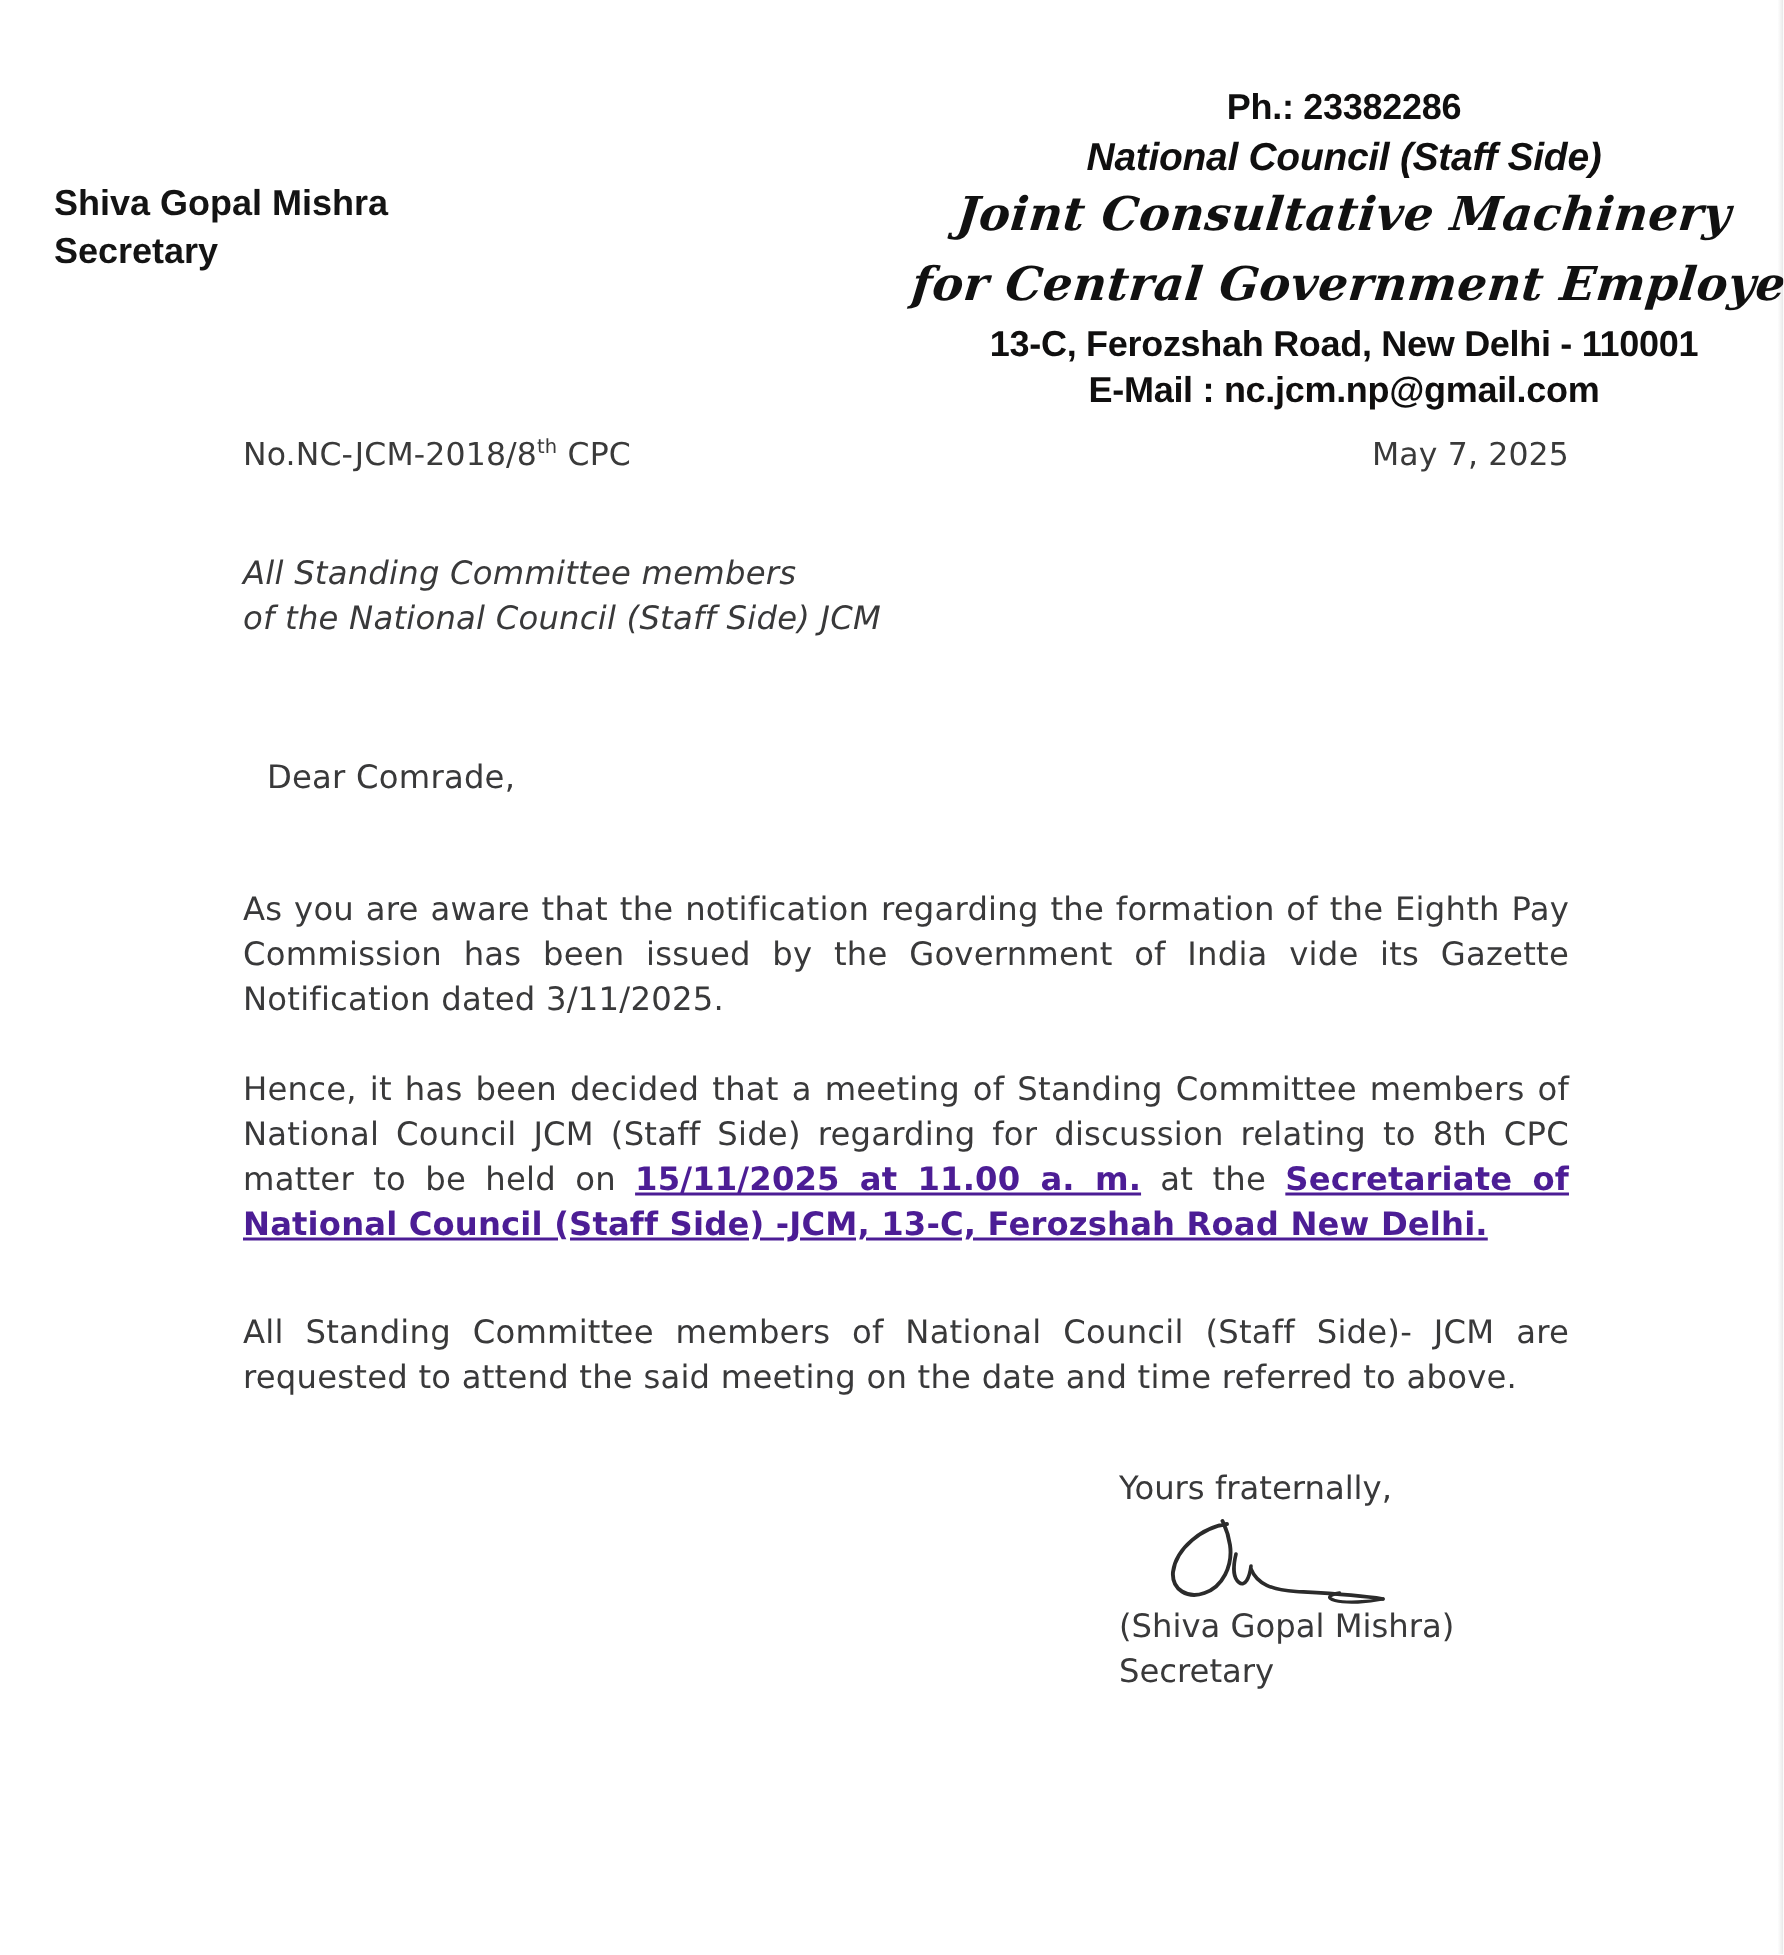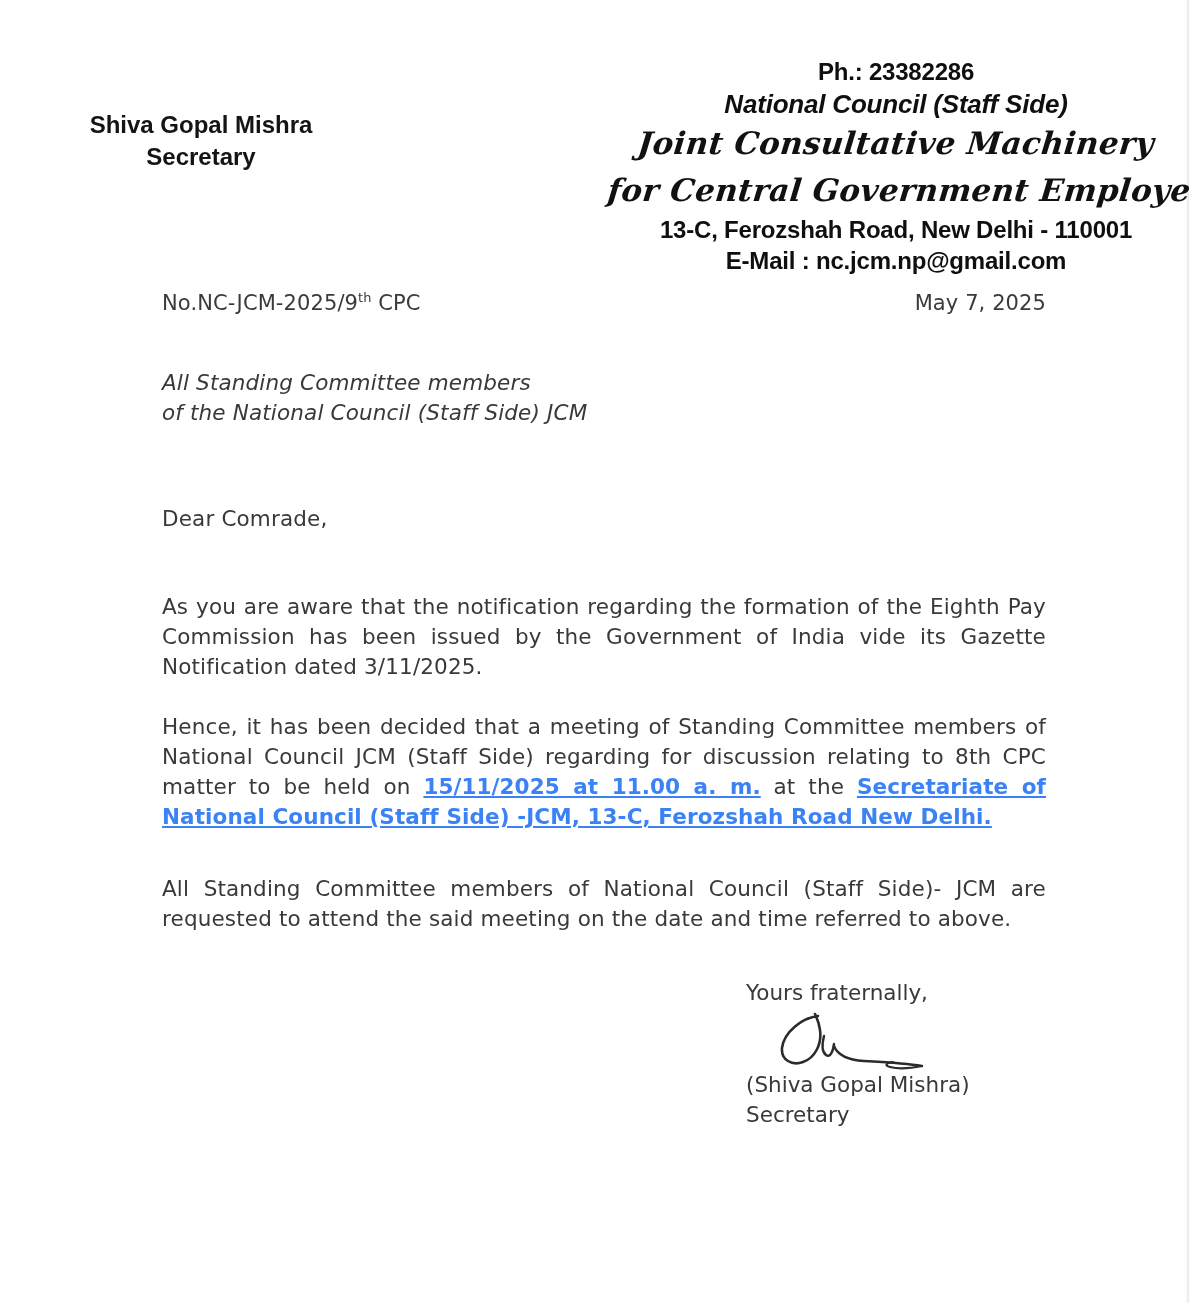--- a/index.html
+++ b/index.html
@@ -68,23 +68,22 @@
     line-height: 48px;
     letter-spacing: 0.3px;
   }
   .lh-addr { font-size: 24px; line-height: 31px; }
   .lh-email { font-size: 24px; line-height: 31px; }
 
   
   .sender {
     position: absolute;
     left: 36px;
-    top: 109px;
+    top: 120px;
     width: 330px;
-    text-align: center;
     font-family: "Liberation Sans", sans-serif;
     font-weight: bold;
     font-size: 24px;
     line-height: 32px;
     color: #141414;
   }
 
   
   .refrow {
     position: absolute;
@@ -115,33 +114,33 @@
     font-size: 21.5px;
     line-height: 30px;
     color: #39393a;
     letter-spacing: 0.15px;
   }
   .addressee {
     margin: 0 0 0 0;
   }
   .addressee div { white-space: nowrap; font-style: italic; }
   .salutation {
-    margin: 76px 0 0 0;
+    margin: 76px 0 0 16px;
   }
   .para {
     margin: 58px 0 0 0;
     text-align: justify;
     text-justify: inter-word;
   }
   .para.p2 { margin-top: 30px; }
   .para.p3 { margin-top: 42px; }
   .bu {
     font-weight: bold;
     text-decoration: underline;
-    color: #3b82f6;
+    color: #4c1d95;
     letter-spacing: 0.1px;
   }
 
   
   .signblock {
     position: absolute;
     left: 746px;
     top: 978px;
     width: 330px;
     font-size: 21.5px;
@@ -171,21 +170,21 @@
   <div class="letterhead">
     <div class="lh-line lh-phone">Ph.: 23382286</div>
     <div class="lh-line lh-council">National Council (Staff Side)</div>
     <div class="lh-script lh-script-1">Joint Consultative Machinery</div>
     <div class="lh-script lh-script-2">for Central Government Employees</div>
     <div class="lh-line lh-addr">13-C, Ferozshah Road, New Delhi - 110001</div>
     <div class="lh-line lh-email">E-Mail : nc.jcm.np@gmail.com</div>
   </div>
 
   <div class="refrow">
-    <div class="ref"><span>No.NC-JCM-2025/9</span><span class="sup">th</span><span> CPC</span></div>
+    <div class="ref"><span>No.NC-JCM-2018/8</span><span class="sup">th</span><span> CPC</span></div>
     <div class="date">May 7, 2025</div>
   </div>
 
   <div class="body">
 
     <div class="addressee">
       <div>All Standing Committee members</div>
       <div>of the National Council (Staff Side) JCM</div>
     </div>
 

